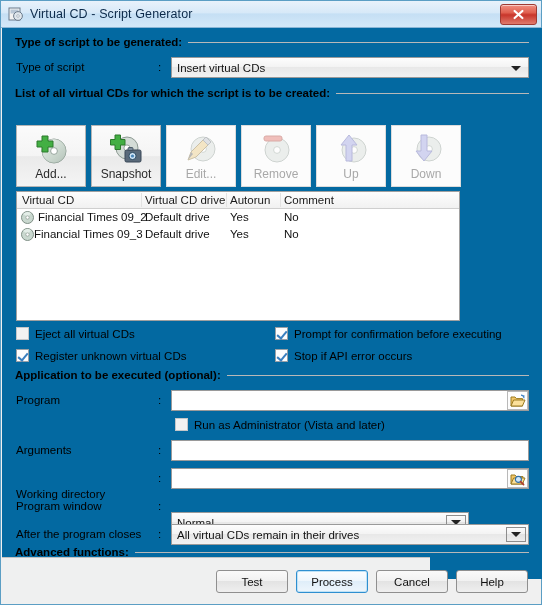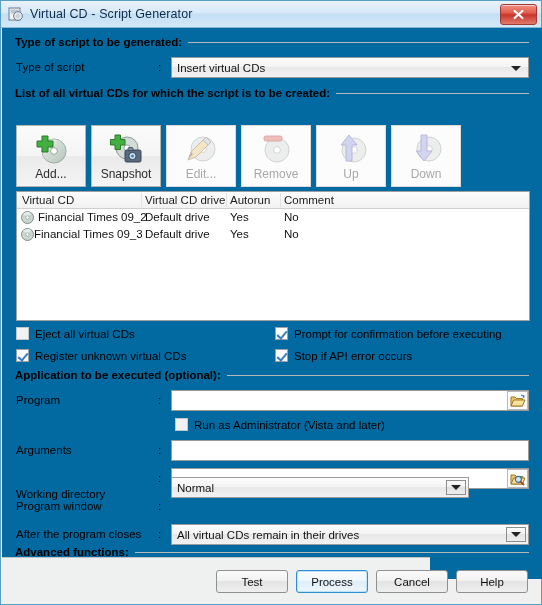--- a/index.html
+++ b/index.html
@@ -117,21 +117,21 @@
     cursor:default;position:relative;
   }
   .tbtn.off{border-color:#dcdcdc;background:#fcfcfc;}
   .tbtn .ico{width:38px;height:36px;margin-top:5px;position:relative;}
   .tbtn .cap{font-size:12px;color:#2b2b2b;margin-top:1px;line-height:13px;}
   .tbtn.off .cap{color:#a8a8a8;}
   .tbtn.off .ico{opacity:.42;}
 
   
   .listview{
-    position:absolute;left:14px;top:163px;width:514px;height:130px;
+    position:absolute;left:14px;top:163px;width:444px;height:130px;
     box-sizing:border-box;border:1px solid #a0a0a0;background:#fff;
   }
   .lv-head{
     height:17px;box-sizing:border-box;
     border-bottom:1px solid #cfcfcf;
     background:linear-gradient(to bottom,#fdfdfd,#f1f1f1);
     position:relative;
   }
   .lv-head .hc{
     position:absolute;top:2px;font-size:11.5px;color:#1a1a1a;white-space:nowrap;
@@ -400,21 +400,21 @@
       <svg width="16" height="14" viewBox="0 0 16 14">
         <path d="M1 12 V3 h4 l1.4 1.6 h6.6 V12 z" fill="#f3c768" stroke="#9a7a21" stroke-width="1"></path>
         <path d="M1 12 l2.6 -6 H15 l-2.6 6 z" fill="#fbe09a" stroke="#9a7a21" stroke-width="1"></path>
         <circle cx="8.4" cy="7.4" r="3" fill="#cfe7fa" stroke="#2f6ea8" stroke-width="1.1"></circle>
         <path d="M10.6 9.6 l3 3" stroke="#b03a2e" stroke-width="1.6" stroke-linecap="round"></path>
       </svg>
     </div>
 
     <div class="lbl" style="left:14px;top:472px;">Program window</div>
     <div class="colon" style="left:156px;top:472px;">:</div>
-    <div class="combo" style="left:169px;top:449px;width:298px;">
+    <div class="combo" style="left:169px;top:484px;width:298px;">
       <span class="val">Normal</span>
       <span class="arrow-box">
           <i></i>
         </span>
     </div>
 
     <div class="lbl" style="left:14px;top:500px;">After the program closes</div>
     <div class="colon" style="left:156px;top:500px;">:</div>
     <div class="combo" style="left:169px;top:496px;width:358px;">
       <span class="val">All virtual CDs remain in their drives</span>

